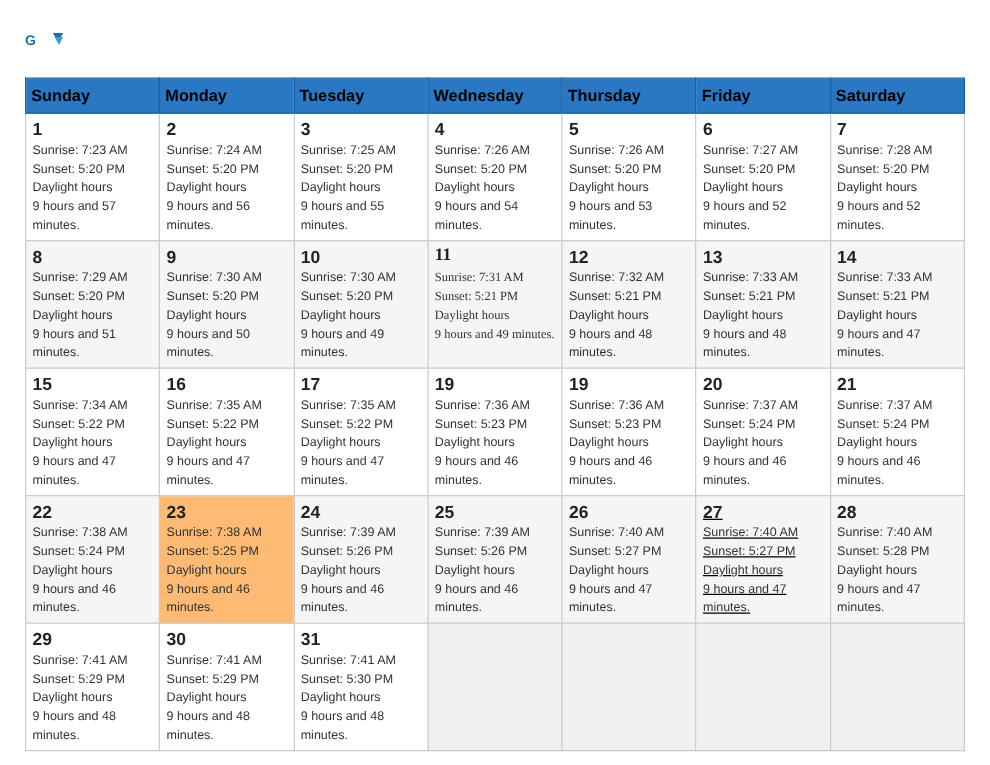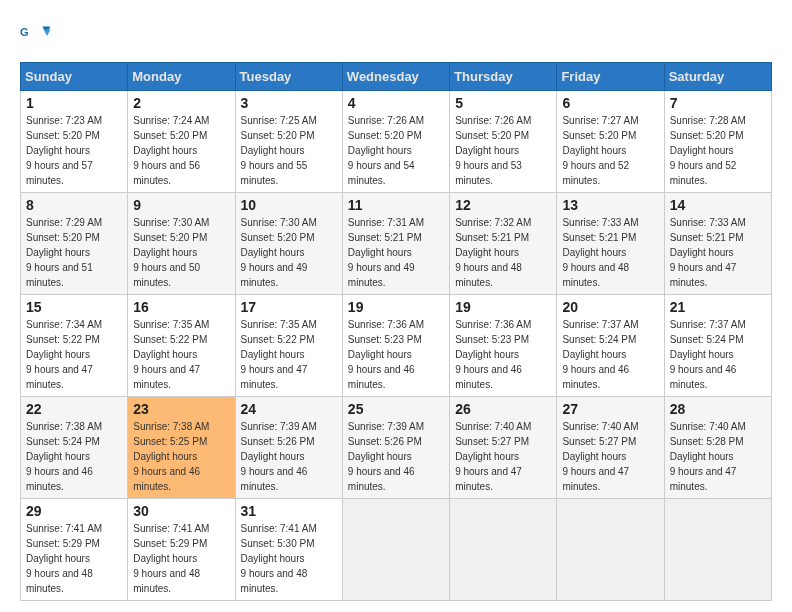--- a/index.html
+++ b/index.html
@@ -43,21 +43,21 @@
       font-size: 16px;
       color: #444;
     }
     table {
       width: 100%;
       border-collapse: collapse;
       font-size: 11px;
     }
     thead tr th {
       background-color: #2a78c4;
-      color: #e5e5e5;
+      color: #000000;
       padding: 6px 4px;
       font-size: 13px;
       font-weight: bold;
       text-align: left;
       border: 1px solid #1a5fa0;
     }
     tbody tr td {
       border: 1px solid #ccc;
       vertical-align: top;
       padding: 4px 5px;
@@ -120,41 +120,41 @@
         <td><span class="day-num">3</span><span class="day-detail">Sunrise: 7:25 AM<br>Sunset: 5:20 PM<br>Daylight hours<br>9 hours and 55 minutes.</span></td>
         <td><span class="day-num">4</span><span class="day-detail">Sunrise: 7:26 AM<br>Sunset: 5:20 PM<br>Daylight hours<br>9 hours and 54 minutes.</span></td>
         <td><span class="day-num">5</span><span class="day-detail">Sunrise: 7:26 AM<br>Sunset: 5:20 PM<br>Daylight hours<br>9 hours and 53 minutes.</span></td>
         <td><span class="day-num">6</span><span class="day-detail">Sunrise: 7:27 AM<br>Sunset: 5:20 PM<br>Daylight hours<br>9 hours and 52 minutes.</span></td>
         <td><span class="day-num">7</span><span class="day-detail">Sunrise: 7:28 AM<br>Sunset: 5:20 PM<br>Daylight hours<br>9 hours and 52 minutes.</span></td>
       </tr>
       <tr style="background: rgb(245, 245, 245);">
         <td style="background: rgb(245, 245, 245);"><span class="day-num">8</span><span class="day-detail">Sunrise: 7:29 AM<br>Sunset: 5:20 PM<br>Daylight hours<br>9 hours and 51 minutes.</span></td>
         <td style="background: rgb(245, 245, 245);"><span class="day-num">9</span><span class="day-detail">Sunrise: 7:30 AM<br>Sunset: 5:20 PM<br>Daylight hours<br>9 hours and 50 minutes.</span></td>
         <td style="background: rgb(245, 245, 245);"><span class="day-num">10</span><span class="day-detail">Sunrise: 7:30 AM<br>Sunset: 5:20 PM<br>Daylight hours<br>9 hours and 49 minutes.</span></td>
-        <td style="background: rgb(245, 245, 245);"><span class="day-num">11</span><span class="day-detail">Sunrise: 7:31 AM<br>Sunset: 5:21 PM<br>Daylight hours<br>9 hours and 49 minutes.</span></td>
+        <td style="background: rgb(245, 245, 245); font-family: Liberation Serif, serif;"><span class="day-num">11</span><span class="day-detail">Sunrise: 7:31 AM<br>Sunset: 5:21 PM<br>Daylight hours<br>9 hours and 49 minutes.</span></td>
         <td style="background: rgb(245, 245, 245);"><span class="day-num">12</span><span class="day-detail">Sunrise: 7:32 AM<br>Sunset: 5:21 PM<br>Daylight hours<br>9 hours and 48 minutes.</span></td>
         <td style="background: rgb(245, 245, 245);"><span class="day-num">13</span><span class="day-detail">Sunrise: 7:33 AM<br>Sunset: 5:21 PM<br>Daylight hours<br>9 hours and 48 minutes.</span></td>
         <td style="background: rgb(245, 245, 245);"><span class="day-num">14</span><span class="day-detail">Sunrise: 7:33 AM<br>Sunset: 5:21 PM<br>Daylight hours<br>9 hours and 47 minutes.</span></td>
       </tr>
       <tr>
         <td><span class="day-num">15</span><span class="day-detail">Sunrise: 7:34 AM<br>Sunset: 5:22 PM<br>Daylight hours<br>9 hours and 47 minutes.</span></td>
         <td><span class="day-num">16</span><span class="day-detail">Sunrise: 7:35 AM<br>Sunset: 5:22 PM<br>Daylight hours<br>9 hours and 47 minutes.</span></td>
         <td><span class="day-num">17</span><span class="day-detail">Sunrise: 7:35 AM<br>Sunset: 5:22 PM<br>Daylight hours<br>9 hours and 47 minutes.</span></td>
         <td><span class="day-num">19</span><span class="day-detail">Sunrise: 7:36 AM<br>Sunset: 5:23 PM<br>Daylight hours<br>9 hours and 46 minutes.</span></td>
         <td><span class="day-num">19</span><span class="day-detail">Sunrise: 7:36 AM<br>Sunset: 5:23 PM<br>Daylight hours<br>9 hours and 46 minutes.</span></td>
         <td><span class="day-num">20</span><span class="day-detail">Sunrise: 7:37 AM<br>Sunset: 5:24 PM<br>Daylight hours<br>9 hours and 46 minutes.</span></td>
         <td><span class="day-num">21</span><span class="day-detail">Sunrise: 7:37 AM<br>Sunset: 5:24 PM<br>Daylight hours<br>9 hours and 46 minutes.</span></td>
       </tr>
       <tr style="background: rgb(245, 245, 245);">
         <td style="background: rgb(245, 245, 245);"><span class="day-num">22</span><span class="day-detail">Sunrise: 7:38 AM<br>Sunset: 5:24 PM<br>Daylight hours<br>9 hours and 46 minutes.</span></td>
         <td style="background: #fdba74;"><span class="day-num">23</span><span class="day-detail">Sunrise: 7:38 AM<br>Sunset: 5:25 PM<br>Daylight hours<br>9 hours and 46 minutes.</span></td>
         <td style="background: rgb(245, 245, 245);"><span class="day-num">24</span><span class="day-detail">Sunrise: 7:39 AM<br>Sunset: 5:26 PM<br>Daylight hours<br>9 hours and 46 minutes.</span></td>
         <td style="background: rgb(245, 245, 245); margin-top: 48px;"><span class="day-num">25</span><span class="day-detail">Sunrise: 7:39 AM<br>Sunset: 5:26 PM<br>Daylight hours<br>9 hours and 46 minutes.</span></td>
         <td style="background: rgb(245, 245, 245);"><span class="day-num">26</span><span class="day-detail">Sunrise: 7:40 AM<br>Sunset: 5:27 PM<br>Daylight hours<br>9 hours and 47 minutes.</span></td>
-        <td style="background: rgb(245, 245, 245);"><span class="day-num">27</span><span class="day-detail">Sunrise: 7:40 AM<br>Sunset: 5:27 PM<br>Daylight hours<br>9 hours and 47 minutes.</span></td>
+        <td style="background: rgb(245, 245, 245); text-decoration: underline;"><span class="day-num">27</span><span class="day-detail">Sunrise: 7:40 AM<br>Sunset: 5:27 PM<br>Daylight hours<br>9 hours and 47 minutes.</span></td>
         <td style="background: rgb(245, 245, 245);"><span class="day-num">28</span><span class="day-detail">Sunrise: 7:40 AM<br>Sunset: 5:28 PM<br>Daylight hours<br>9 hours and 47 minutes.</span></td>
       </tr>
       <tr>
         <td><span class="day-num">29</span><span class="day-detail">Sunrise: 7:41 AM<br>Sunset: 5:29 PM<br>Daylight hours<br>9 hours and 48 minutes.</span></td>
         <td><span class="day-num">30</span><span class="day-detail">Sunrise: 7:41 AM<br>Sunset: 5:29 PM<br>Daylight hours<br>9 hours and 48 minutes.</span></td>
         <td><span class="day-num">31</span><span class="day-detail">Sunrise: 7:41 AM<br>Sunset: 5:30 PM<br>Daylight hours<br>9 hours and 48 minutes.</span></td>
         <td class="empty"></td>
         <td class="empty"></td>
         <td class="empty"></td>
         <td class="empty"></td>

